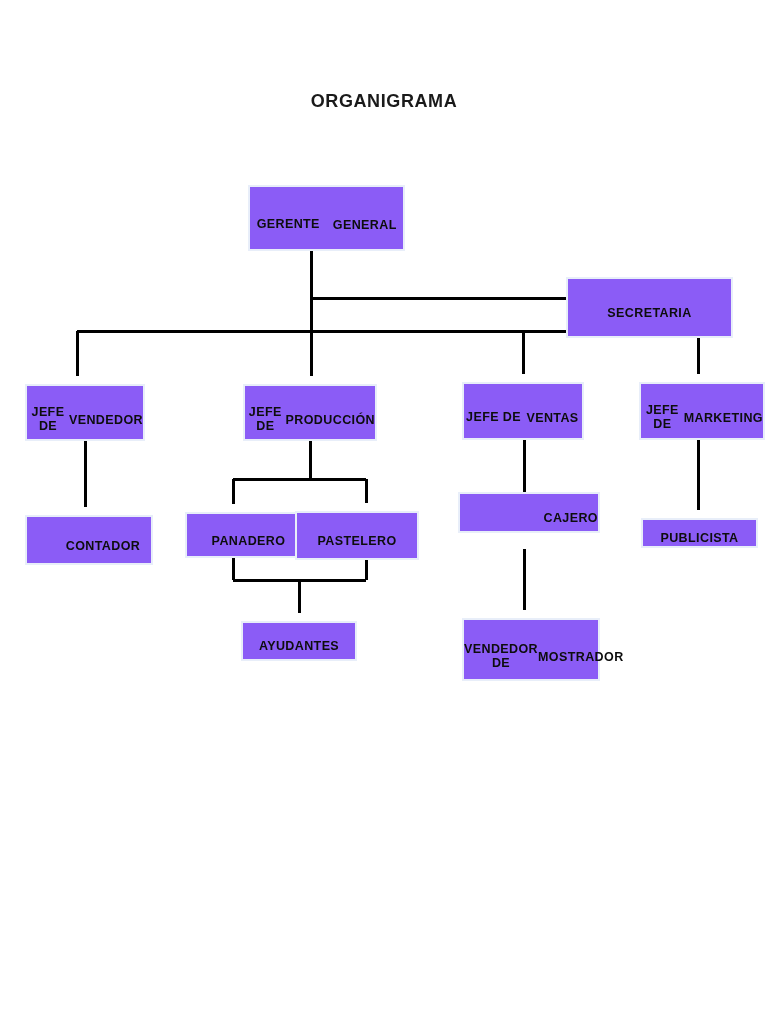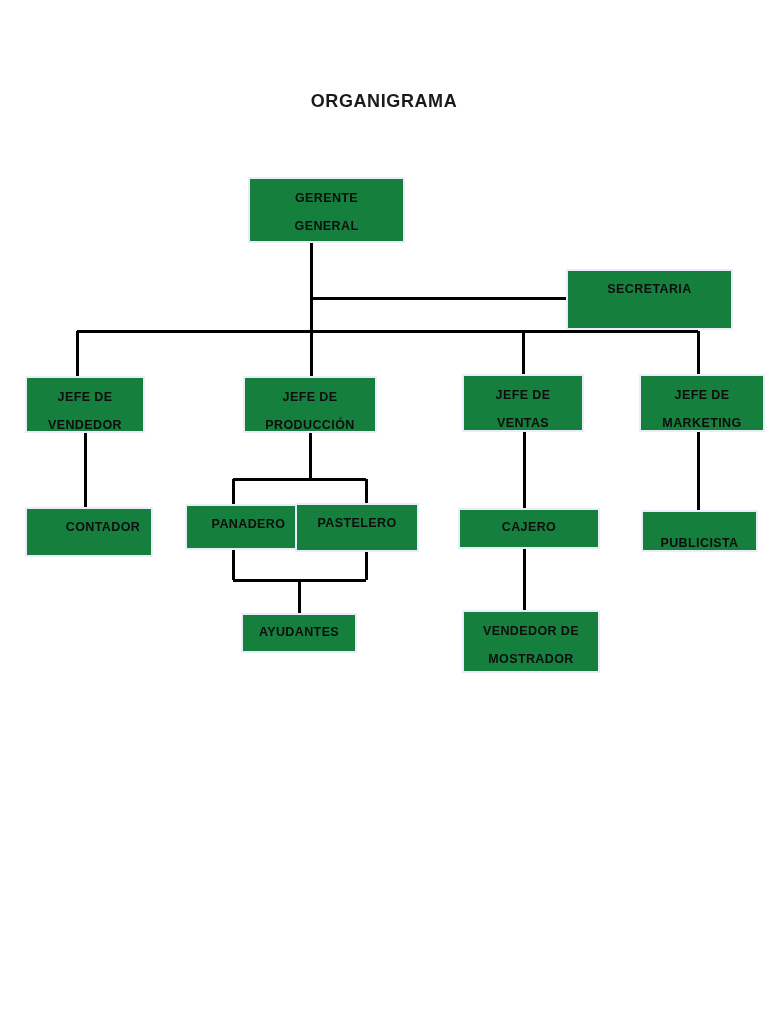--- a/index.html
+++ b/index.html
@@ -44,31 +44,32 @@
     top: 0;
     width: 768px;
     height: 1024px;
     pointer-events: none;
   }
 
   
   .node {
     position: absolute;
     box-sizing: border-box;
-    background: #15803d;
+    background: #8b5cf6;
     border: 2px solid #e8eef9;
     color: #0d0d0d;
     font-size: 12.5px;
     font-weight: bold;
     letter-spacing: 0.4px;
     display: flex;
-    flex-direction: column;
+    flex-direction: row;
     align-items: center;
     text-align: center;
     z-index: 3;
+    margin-top: 8px;
   }
   .node .line1 { width: 100%; }
   .node .line2 { width: 100%; }
 
   
   .node.two-line .line1 { margin-top: 12px; }
   .node.two-line .line2 { margin-top: 14px; }
 
   
   .node.one-line .line1 { margin-top: 11px; }
@@ -149,25 +150,25 @@
   </div>
 
   <div class="node one-line" style="left:185px; top:504px; width:127px; height:46px;">
     <span class="line1">PANADERO</span>
   </div>
 
   <div class="node one-line" style="left:295px; top:503px; width:124px; height:49px;">
     <span class="line1">PASTELERO</span>
   </div>
 
-  <div class="node one-line mid" style="left:458px; top:508px; width:142px; height:41px;">
+  <div class="node one-line mid" style="left:458px; top:484px; width:142px; height:41px;text-align:right;">
     <span class="line1">CAJERO</span>
   </div>
 
-  <div class="node one-line mid" style="left:641px; top:510px; width:117px; height:42px;justify-content:flex-end;">
+  <div class="node one-line mid" style="left:641px; top:510px; width:117px; height:30px;justify-content:flex-end;">
     <span class="line1">PUBLICISTA</span>
   </div>
 
   <div class="node one-line mid" style="left:241px; top:613px; width:116px; height:40px;">
     <span class="line1">AYUDANTES</span>
   </div>
 
   <div class="node two-line" style="left:462px; top:610px; width:138px; height:63px;">
     <span class="line1">VENDEDOR DE</span>
     <span class="line2">MOSTRADOR</span>

